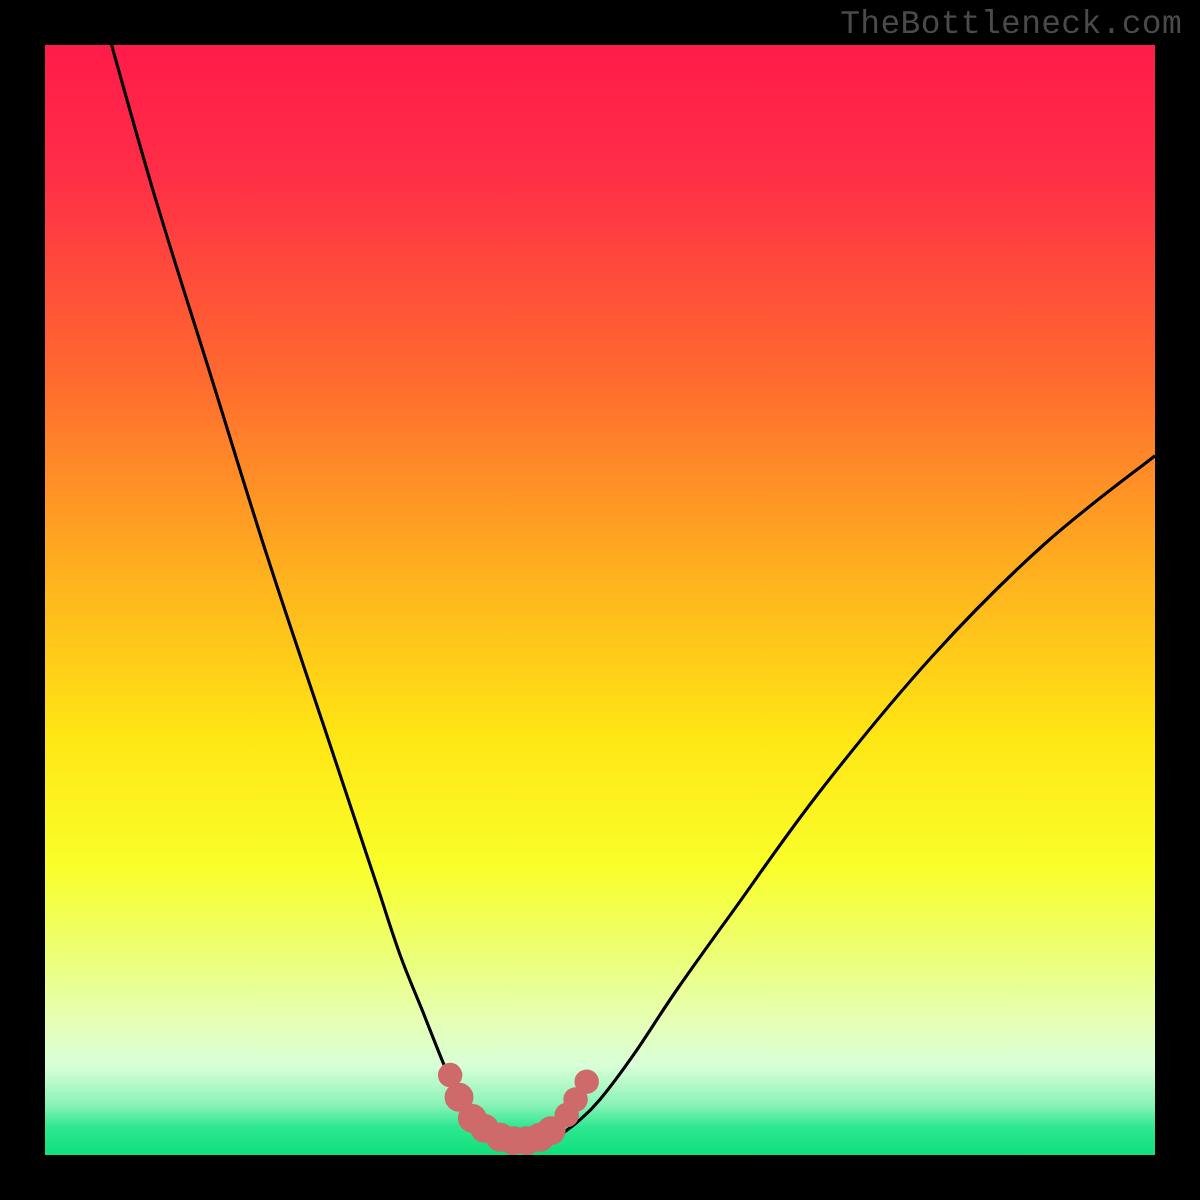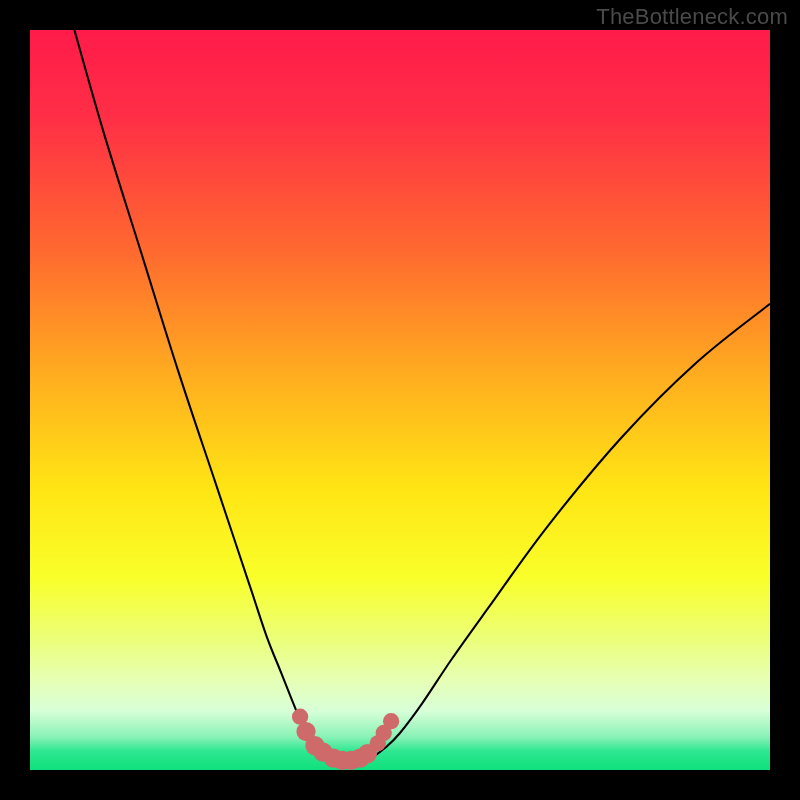--- a/index.html
+++ b/index.html
@@ -17,21 +17,21 @@
     overflow: hidden;
   }
   .gradient {
     position: absolute;
     inset: 0;
   }
   .attribution {
     position: absolute;
     top: 4px;
     right: 12px;
-    font-family: Liberation Sans, sans-serif;
+    font-family: Liberation Mono, monospace;
     font-size: 22px;
     color: #4a4a4a;
     font-weight: 500;
     letter-spacing: 0.2px;
   }
   svg.curve {
     position: absolute;
     inset: 0;
   }
 </style>

